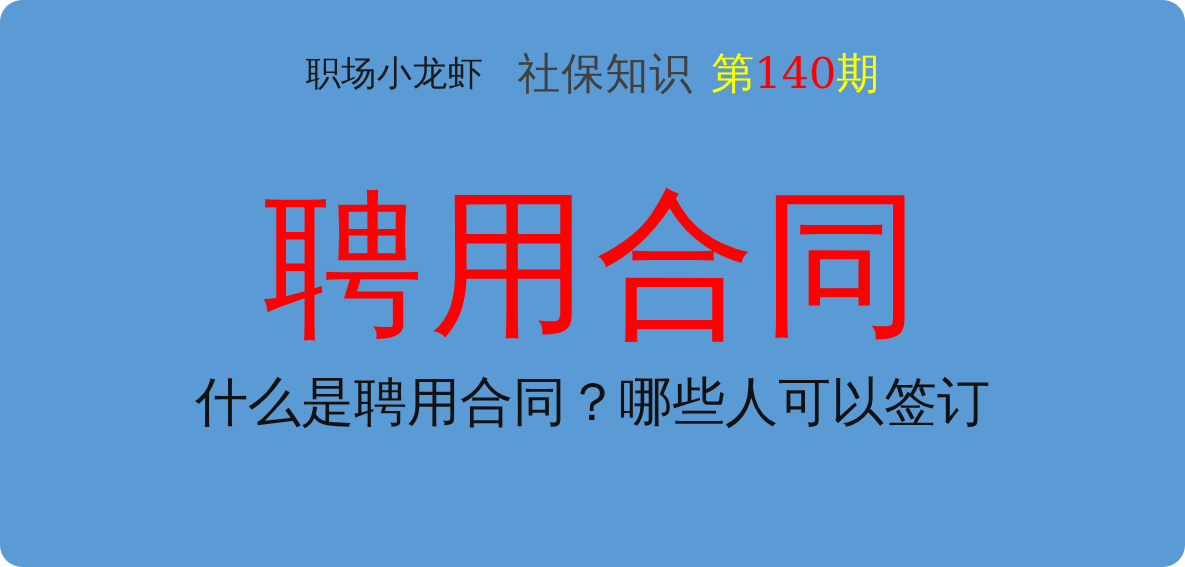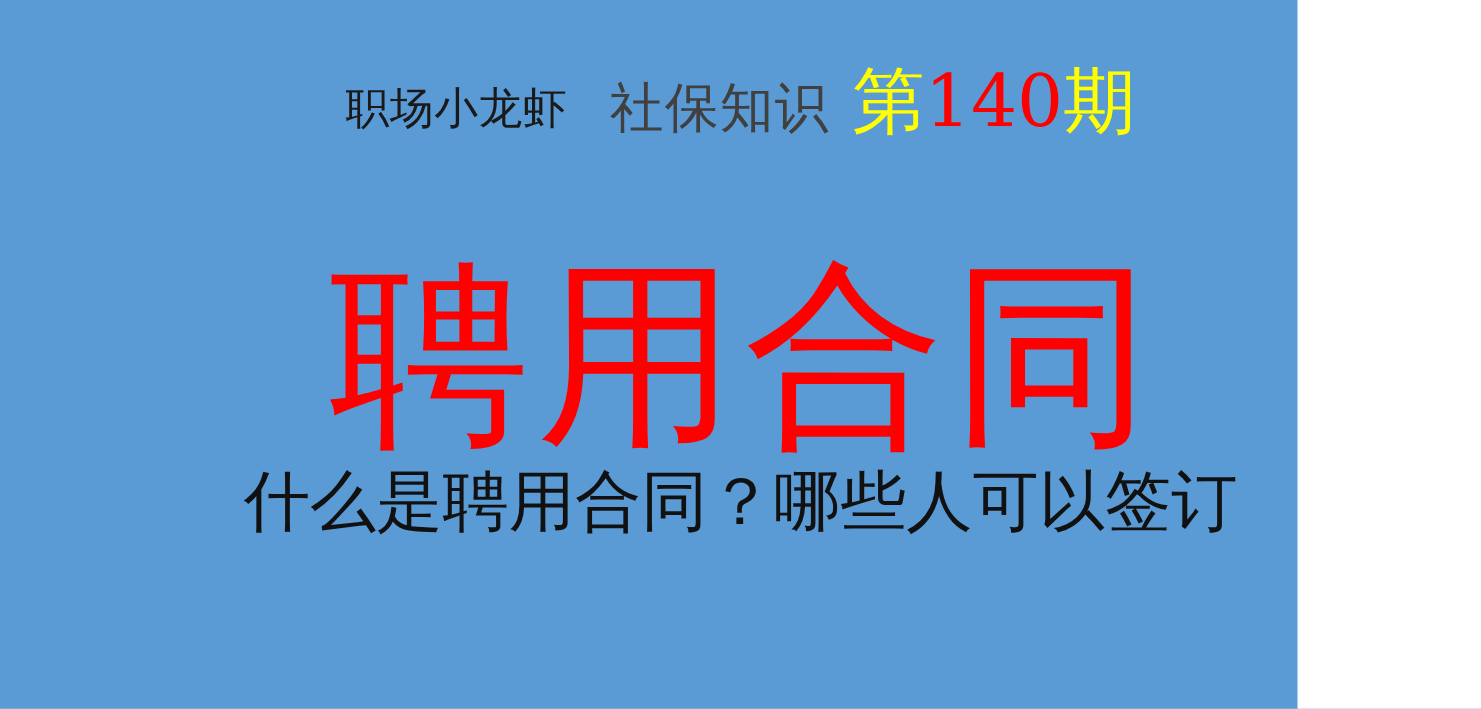--- a/index.html
+++ b/index.html
@@ -9,24 +9,25 @@
   }
   body {
     width: 1185px;
     height: 567px;
     overflow: hidden;
     font-family: "DejaVu Serif", "Liberation Serif", serif;
   }
 
   #slide {
     position: relative;
-    width: 1038px;
+    width: 1185px;
     height: 567px;
     background: #5b9bd5;
     overflow: hidden;
+    border-radius: 22px;
   }
 
   
   .header-row {
     position: absolute;
     top: 52px;
     left: 0;
     width: 1185px;
     height: 62px;
     display: flex;
@@ -57,35 +58,35 @@
     letter-spacing: 1px;
   }
 
   .issue-gap {
     display: inline-block;
     width: 18px;
   }
 
   .issue-block {
     font-family: "DejaVu Serif", "Liberation Serif", serif;
-    font-size: 58px;
+    font-size: 43px;
     color: #ffff00;
     letter-spacing: 0px;
     text-align: right;
   }
 
   .issue-number {
     color: #ff0000;
     font-family: "DejaVu Serif", "Liberation Serif", serif;
   }
 
   
   .main-title {
     position: absolute;
-    top: 200px;
+    top: 180px;
     left: 0;
     width: 1185px;
     text-align: center;
     font-family: "DejaVu Serif", "Liberation Serif", serif;
     font-size: 160px;
     line-height: 1.05;
     color: #ff0000;
     letter-spacing: 6px;
     text-indent: 6px;
     white-space: nowrap;

